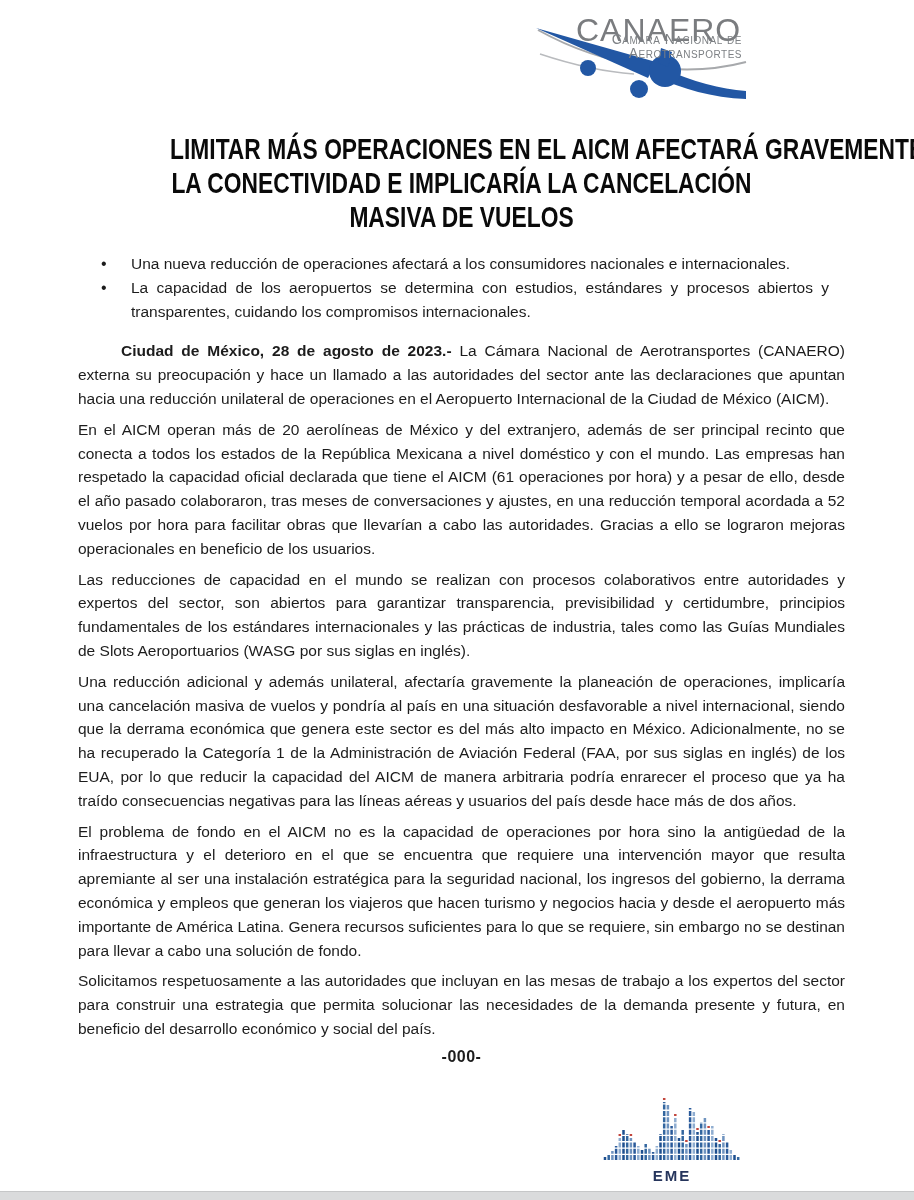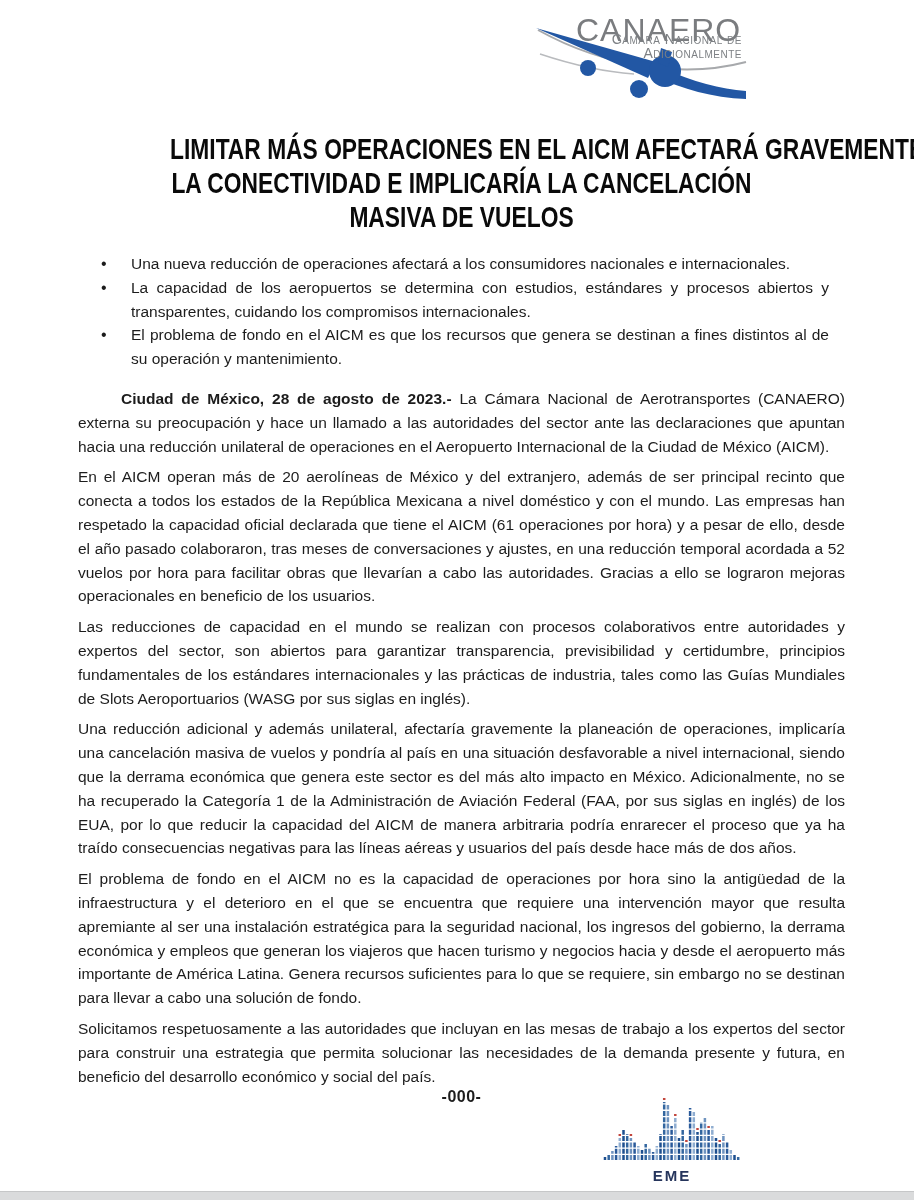--- a/index.html
+++ b/index.html
@@ -91,21 +91,21 @@
 
   p.body-par {
     margin: 7px 0 0 0;
     font-size: 15.5px;
     line-height: 23.8px;
     text-align: justify;
   }
   p.body-par strong { font-weight: bold; margin-left: 43px; }
 
   .divider {
-    margin-top: 0;
+    margin-top: 7px;
     font-size: 16px;
     font-weight: bold;
     text-align: center;
     letter-spacing: 0.5px;
   }
 
   
   .eme-logo {
     position: absolute;
     left: 598px;
@@ -160,36 +160,35 @@
     <path d="M0,22 L120,56 L112,72 Z" fill="#2257a4"></path>
     <path d="M126,62 C158,76 184,83 210,85 L210,93 C176,92 146,82 121,72 Z" fill="#2257a4"></path>
     <circle cx="129" cy="65" r="16" fill="#2257a4"></circle>
     <path d="M125,42 L136,46 L132,61 L122,57 Z" fill="#2257a4"></path>
     <circle cx="52" cy="62" r="8" fill="#2257a4"></circle>
     <circle cx="103" cy="83" r="9" fill="#2257a4"></circle>
   </svg>
   <div class="brand-name">CANAERO</div>
   <div class="brand-sub">
     <div>Cámara Nacional de</div>
-    <div>Adicionalmente</div>
+    <div>Aerotransportes</div>
   </div>
 </div>
 
 <div class="content">
 
   <div class="title">
     <div class="title-line">LIMITAR MÁS OPERACIONES EN EL AICM AFECTARÁ GRAVEMENTE</div>
     <div class="title-line">LA CONECTIVIDAD E IMPLICARÍA LA CANCELACIÓN</div>
     <div class="title-line">MASIVA DE VUELOS</div>
   </div>
 
   <ul class="bullets">
     <li>Una nueva reducción de operaciones afectará a los consumidores nacionales e internacionales.</li>
     <li>La capacidad de los aeropuertos se determina con estudios, estándares y procesos abiertos y transparentes, cuidando los compromisos internacionales.</li>
-    <li>El problema de fondo en el AICM es que los recursos que genera se destinan a fines distintos al de su operación y mantenimiento.</li>
   </ul>
 
   <p class="body-par"><strong>Ciudad de México, 28 de agosto de 2023.-</strong> <span>La Cámara Nacional de Aerotransportes (CANAERO) externa su preocupación y hace un llamado a las autoridades del sector ante las declaraciones que apuntan hacia una reducción unilateral de operaciones en el Aeropuerto Internacional de la Ciudad de México (AICM).</span></p>
 
   <p class="body-par">En el AICM operan más de 20 aerolíneas de México y del extranjero, además de ser principal recinto que conecta a todos los estados de la República Mexicana a nivel doméstico y con el mundo. Las empresas han respetado la capacidad oficial declarada que tiene el AICM (61 operaciones por hora) y a pesar de ello, desde el año pasado colaboraron, tras meses de conversaciones y ajustes, en una reducción temporal acordada a 52 vuelos por hora para facilitar obras que llevarían a cabo las autoridades. Gracias a ello se lograron mejoras operacionales en beneficio de los usuarios.</p>
   <p class="body-par">Las reducciones de capacidad en el mundo se realizan con procesos colaborativos entre autoridades y expertos del sector, son abiertos para garantizar transparencia, previsibilidad y certidumbre, principios fundamentales de los estándares internacionales y las prácticas de industria, tales como las Guías Mundiales de Slots Aeroportuarios (WASG por sus siglas en inglés).</p>
   <p class="body-par">Una reducción adicional y además unilateral, afectaría gravemente la planeación de operaciones, implicaría una cancelación masiva de vuelos y pondría al país en una situación desfavorable a nivel internacional, siendo que la derrama económica que genera este sector es del más alto impacto en México. Adicionalmente, no se ha recuperado la Categoría 1 de la Administración de Aviación Federal (FAA, por sus siglas en inglés) de los EUA, por lo que reducir la capacidad del AICM de manera arbitraria podría enrarecer el proceso que ya ha traído consecuencias negativas para las líneas aéreas y usuarios del país desde hace más de dos años.</p>
   <p class="body-par">El problema de fondo en el AICM no es la capacidad de operaciones por hora sino la antigüedad de la infraestructura y el deterioro en el que se encuentra que requiere una intervención mayor que resulta apremiante al ser una instalación estratégica para la seguridad nacional, los ingresos del gobierno, la derrama económica y empleos que generan los viajeros que hacen turismo y negocios hacia y desde el aeropuerto más importante de América Latina. Genera recursos suficientes para lo que se requiere, sin embargo no se destinan para llevar a cabo una solución de fondo.</p>
   <p class="body-par">Solicitamos respetuosamente a las autoridades que incluyan en las mesas de trabajo a los expertos del sector para construir una estrategia que permita solucionar las necesidades de la demanda presente y futura, en beneficio del desarrollo económico y social del país.</p>
 

